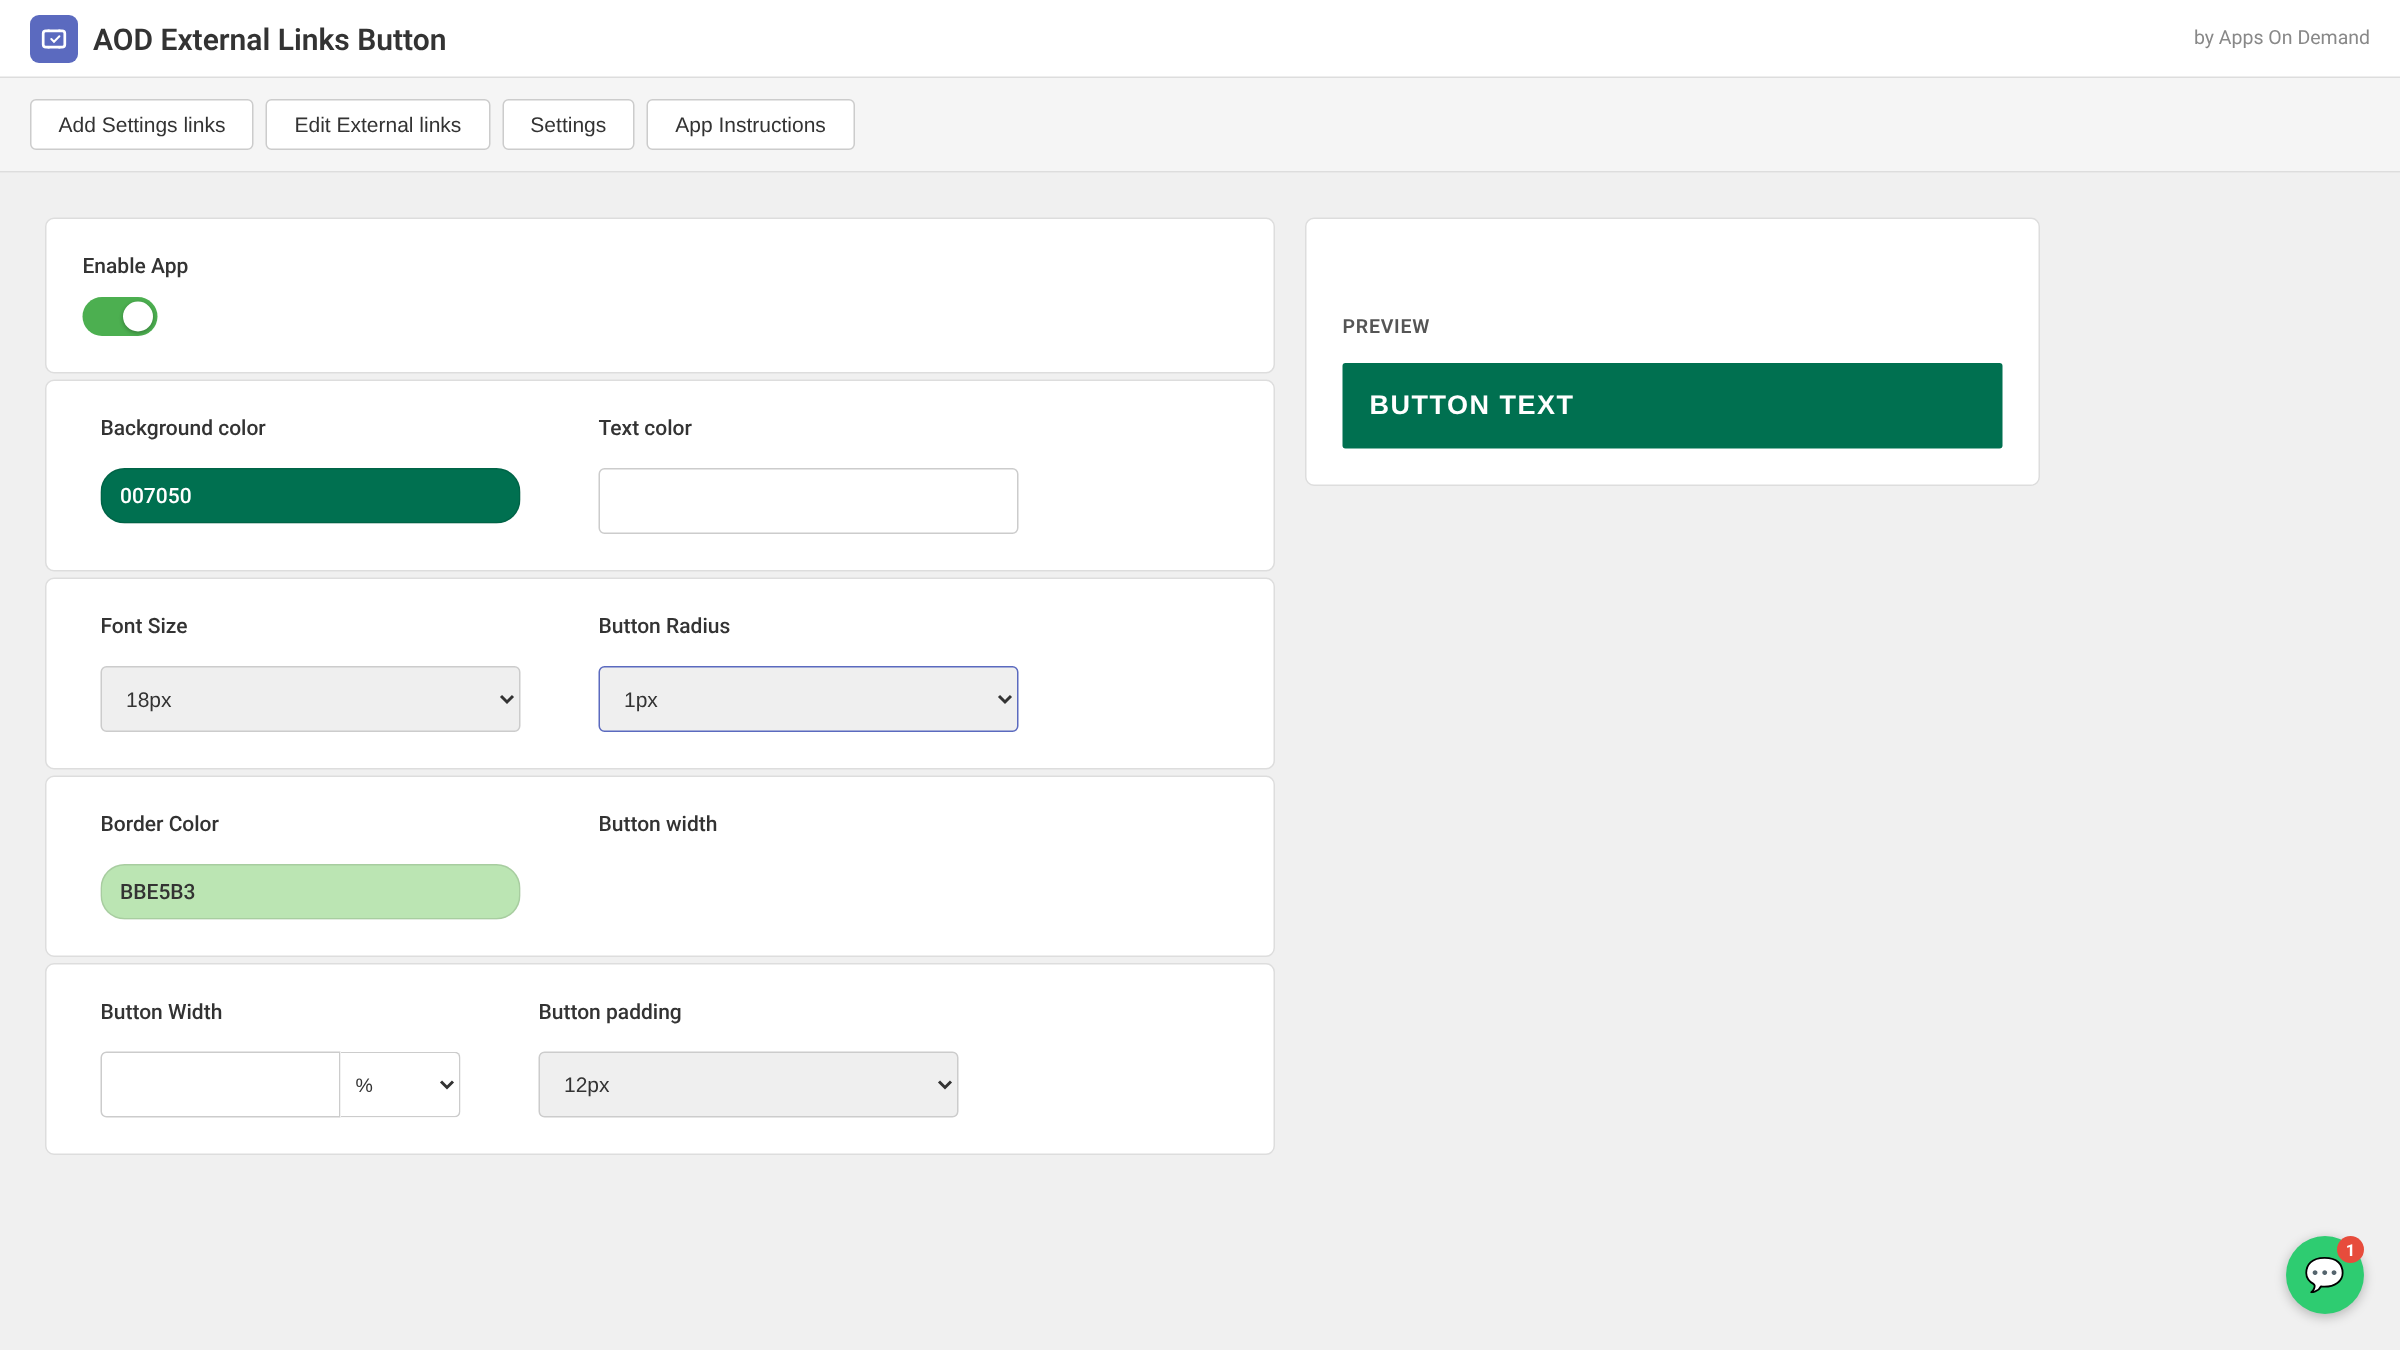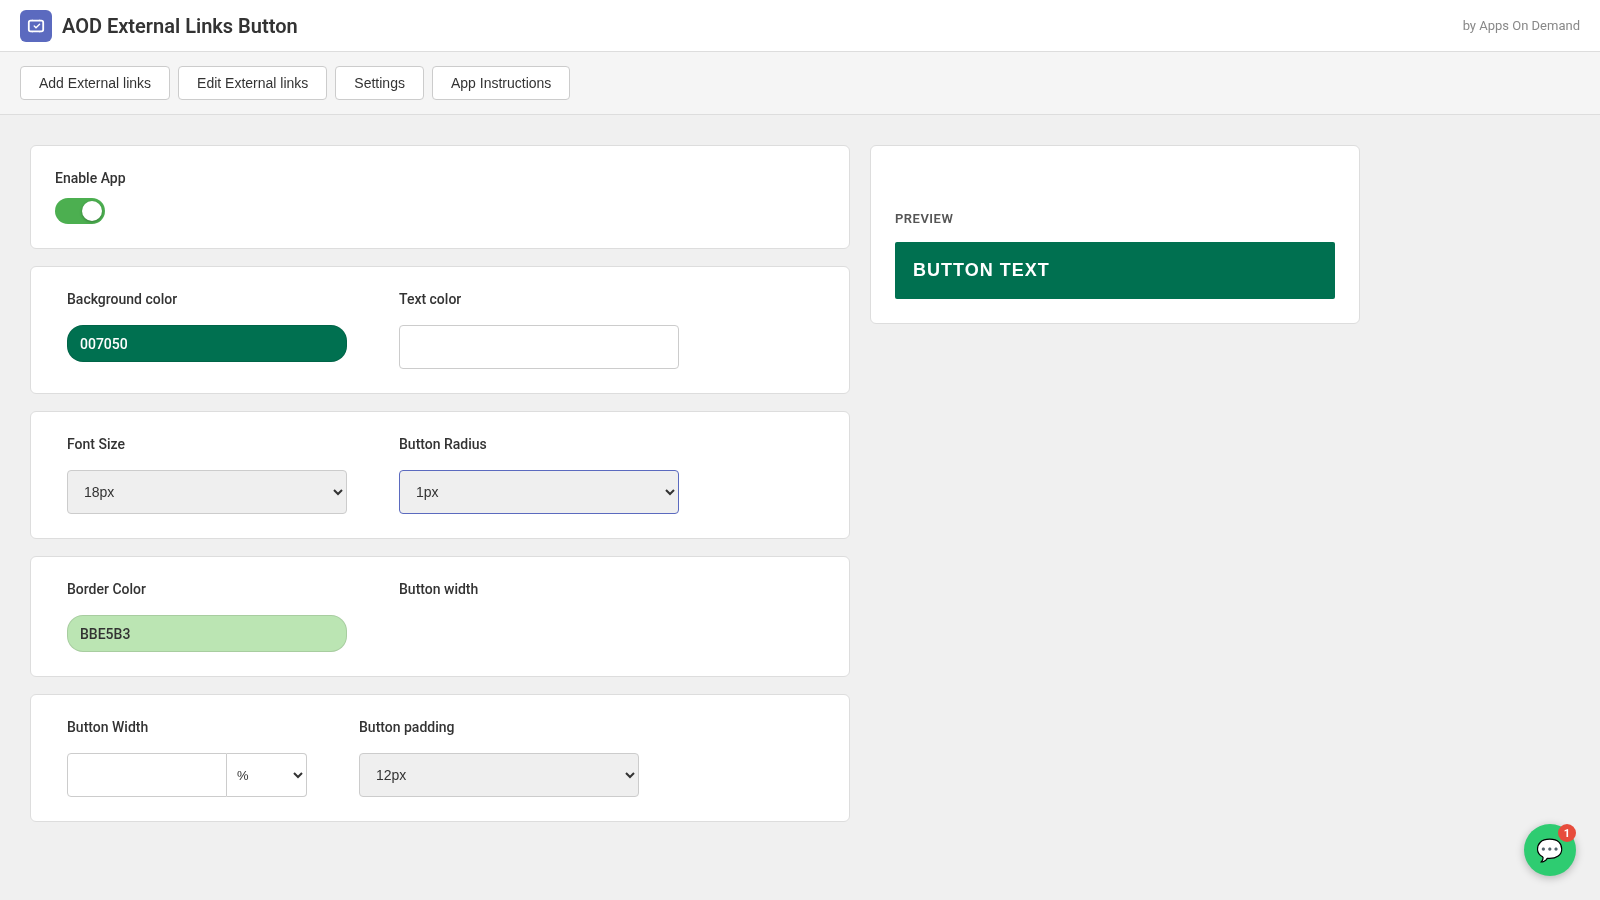--- a/index.html
+++ b/index.html
@@ -71,21 +71,21 @@
     .main {
       display: flex;
       gap: 20px;
       padding: 30px 30px;
       align-items: flex-start;
     }
     .left-col {
       flex: 1;
       display: flex;
       flex-direction: column;
-      gap: 17px;
+      gap: 4px;
       max-width: 820px;
     }
     .right-col {
       width: 490px;
       flex-shrink: 0;
     }
 
     
     .card {
       background: #fff;
@@ -298,21 +298,21 @@
         <path d="M6 4V3M14 4V3M6 16v1M14 16v1" stroke="white" stroke-width="1.5"></path>
         <path d="M8 10l2 2 4-4" stroke="white" stroke-width="1.5" stroke-linecap="round"></path>
       </svg>
     </div>
     <span class="header-title">AOD External Links Button</span>
   </div>
   <div class="header-right">by Apps On Demand</div>
 </div>
 
 <div class="nav-bar">
-  <button class="nav-tab">Add External links</button>
+  <button class="nav-tab">Add Settings links</button>
   <button class="nav-tab">Edit External links</button>
   <button class="nav-tab">Settings</button>
   <button class="nav-tab">App Instructions</button>
 </div>
 
 <div class="main">
   <div class="left-col">
 
     <div class="card">
       <div class="card-label">Enable App</div>

